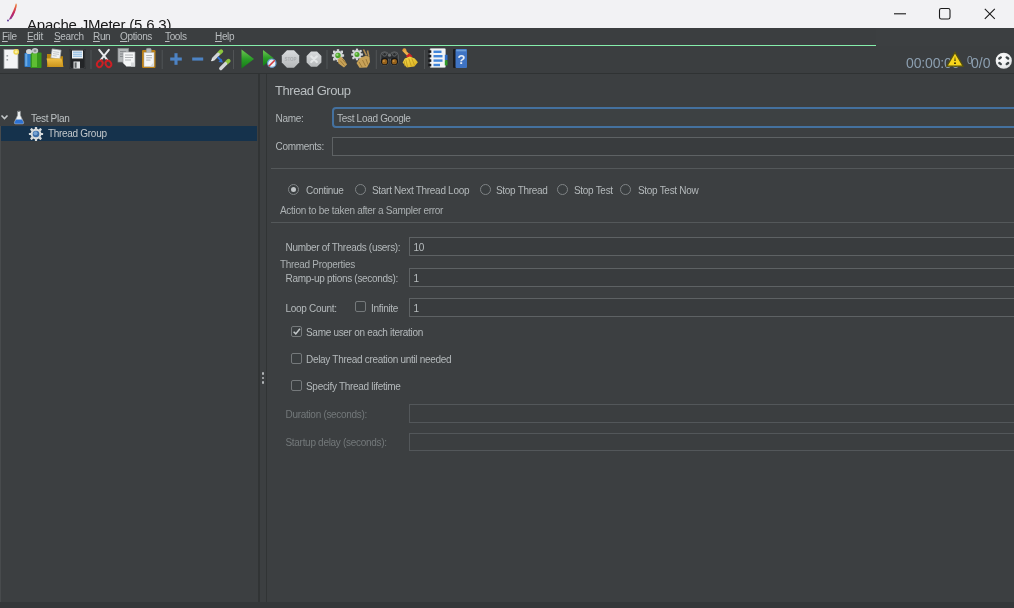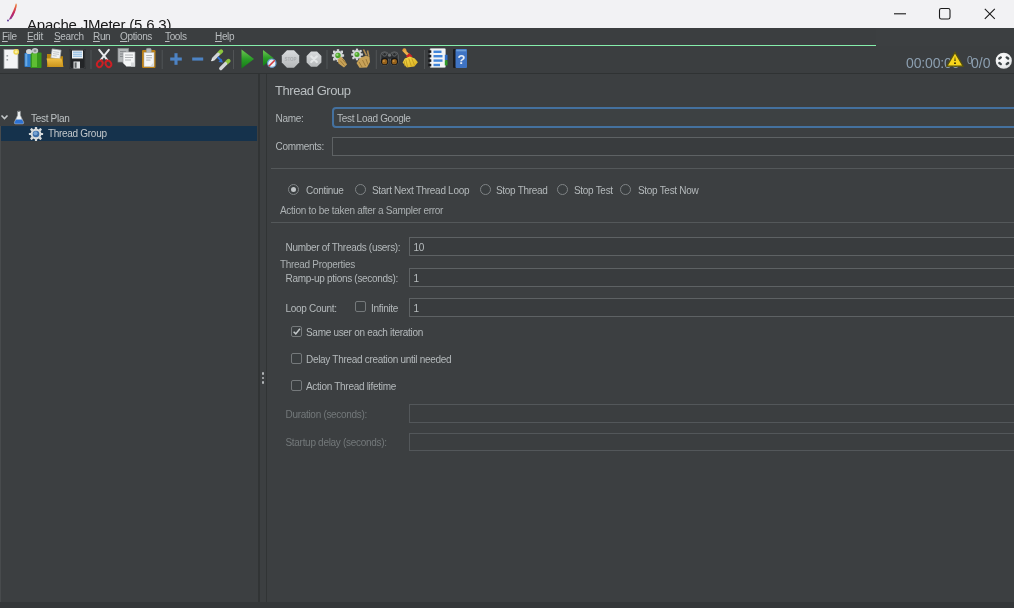--- a/index.html
+++ b/index.html
@@ -388,20 +388,20 @@
   <span class="fldtx" style="left:146.5px;top:229px">1</span>
 
   <div class="cbox" style="left:23.5px;top:252.2px"></div>
   <svg class="abs" style="left:23.5px;top:252.2px" width="11.5" height="11.5" viewBox="0 0 11.5 11.5">
     <path d="M2.6 5.7 L4.8 7.9 L8.9 2.7" fill="none" stroke="#c3c7c9" stroke-width="1.5"></path>
   </svg>
   <span class="lbl" style="left:39px;top:253px">Same user on each iteration</span>
   <div class="cbox" style="left:23.5px;top:279.2px"></div>
   <span class="lbl" style="left:39px;top:280px">Delay Thread creation until needed</span>
   <div class="cbox" style="left:23.5px;top:306.2px"></div>
-  <span class="lbl" style="left:39px;top:307px">Action Thread lifetime</span>
+  <span class="lbl" style="left:39px;top:307px">Specify Thread lifetime</span>
 
   <span class="dlbl" style="left:18.5px;top:334.5px">Duration (seconds):</span>
   <div class="fld" style="left:141.5px;top:330px;width:690px;height:16.5px;border-color:#53575a;background:#3b3e40"></div>
   <span class="dlbl" style="left:18.5px;top:363px">Startup delay (seconds):</span>
   <div class="fld" style="left:141.5px;top:358.5px;width:690px;height:16.5px;border-color:#53575a;background:#3b3e40"></div>
 </div>
 <div class="abs bottom-strip"></div>
 
 </body></html>

